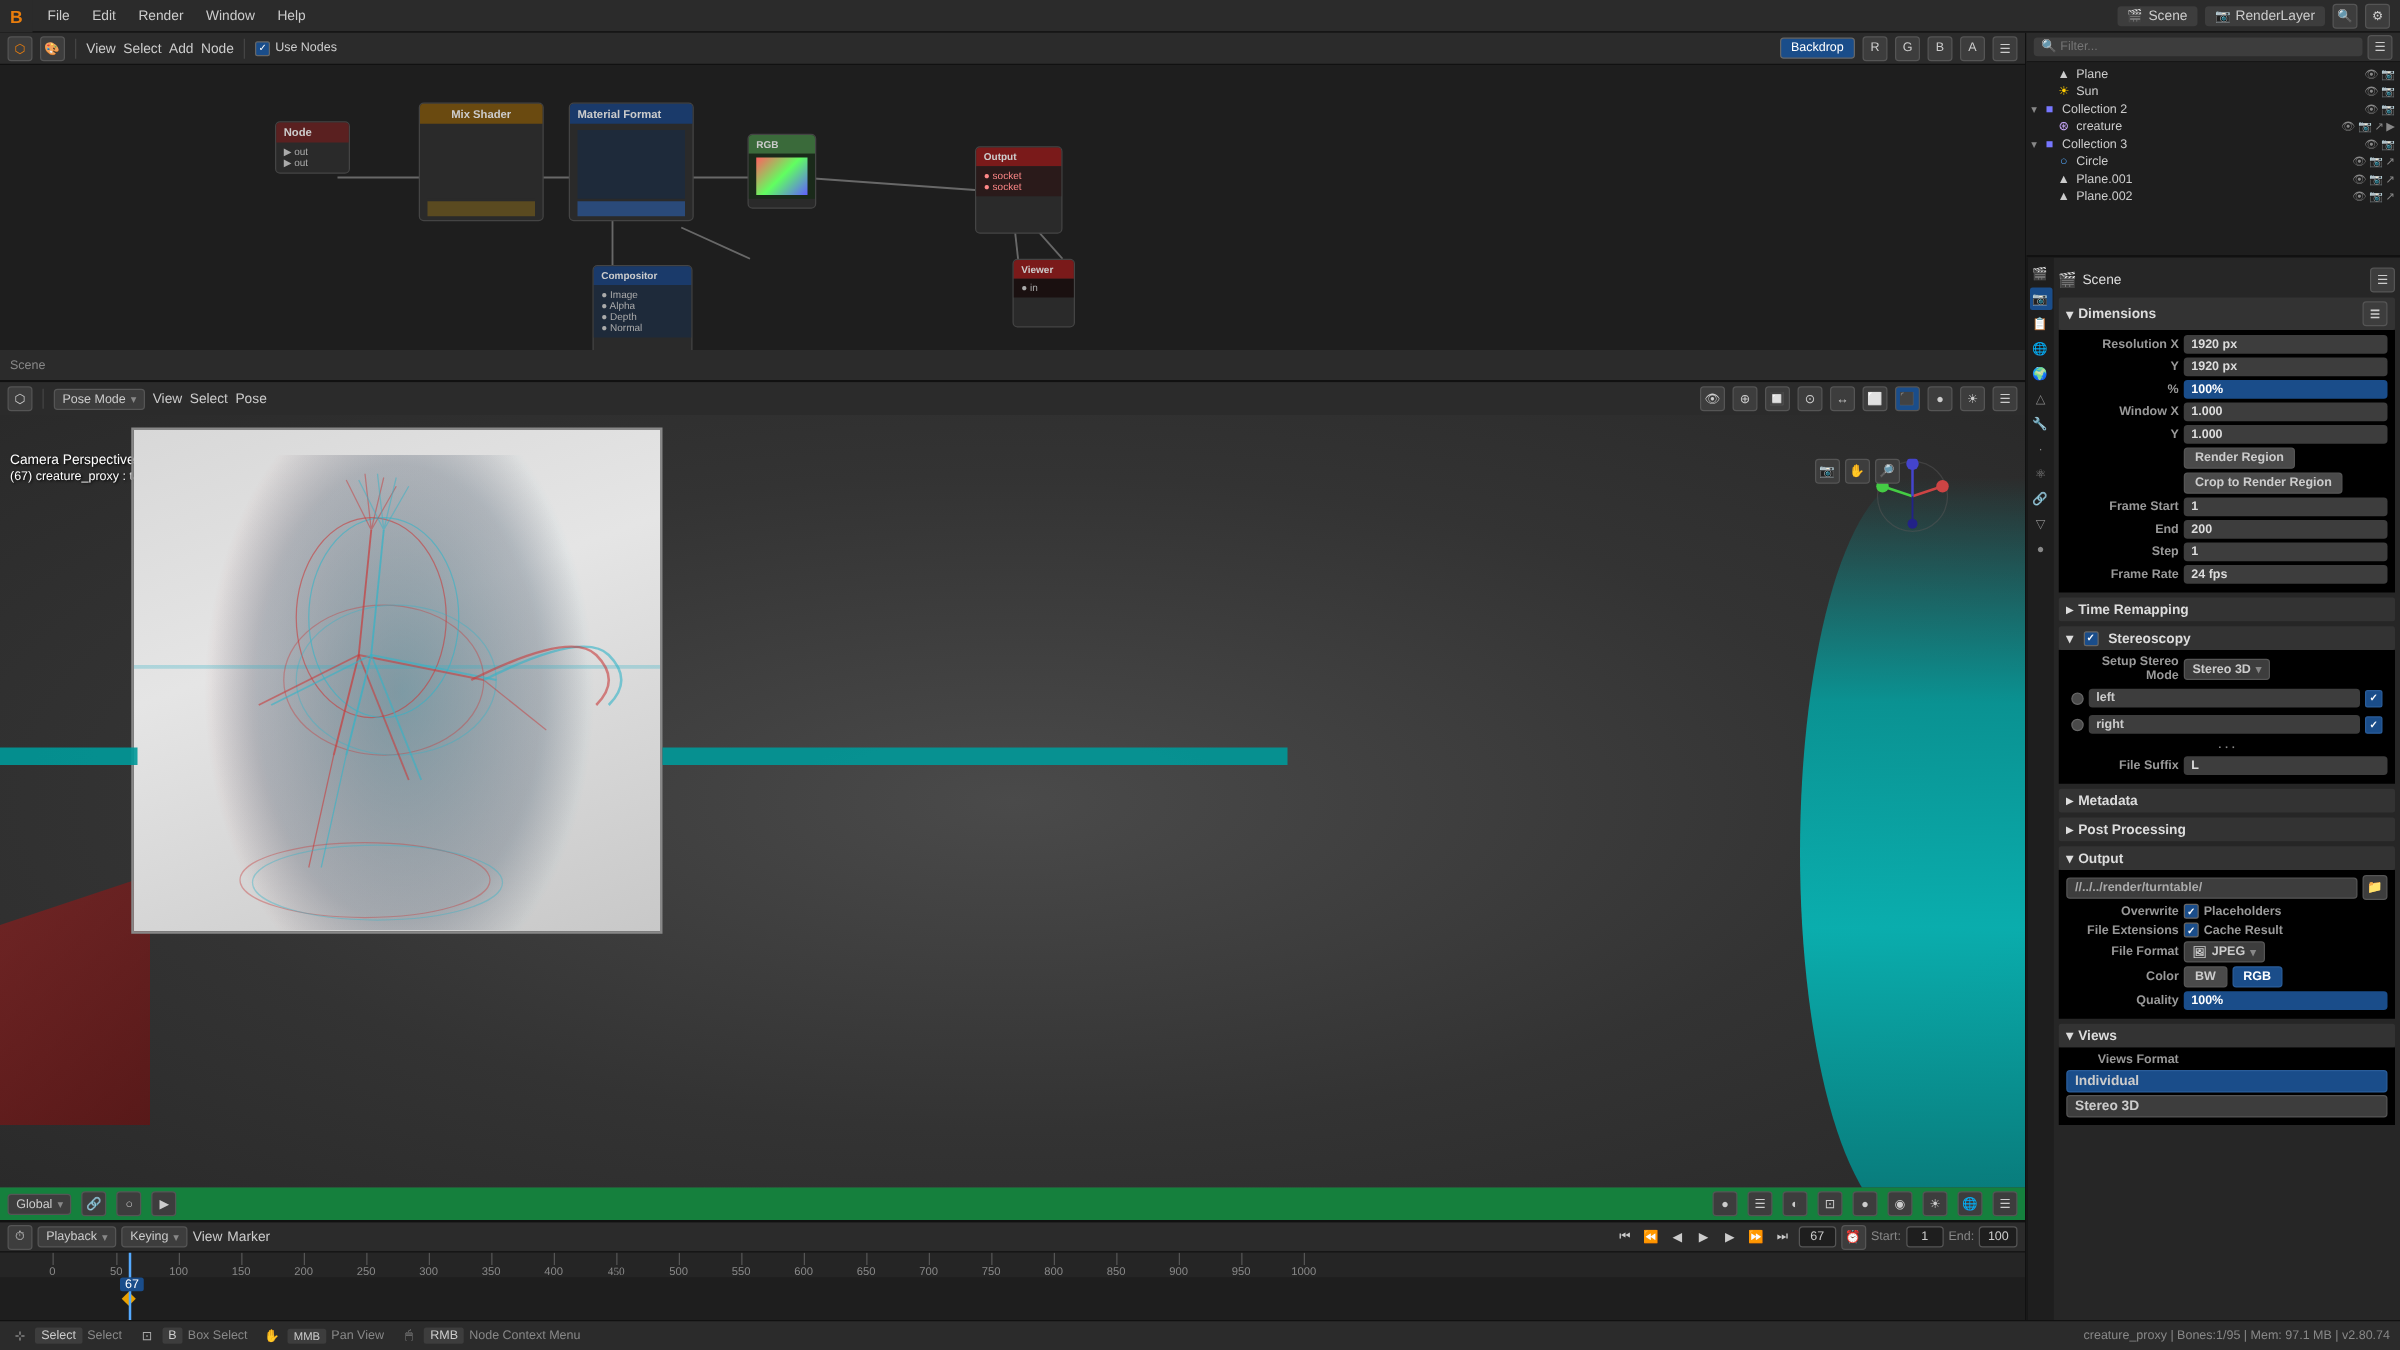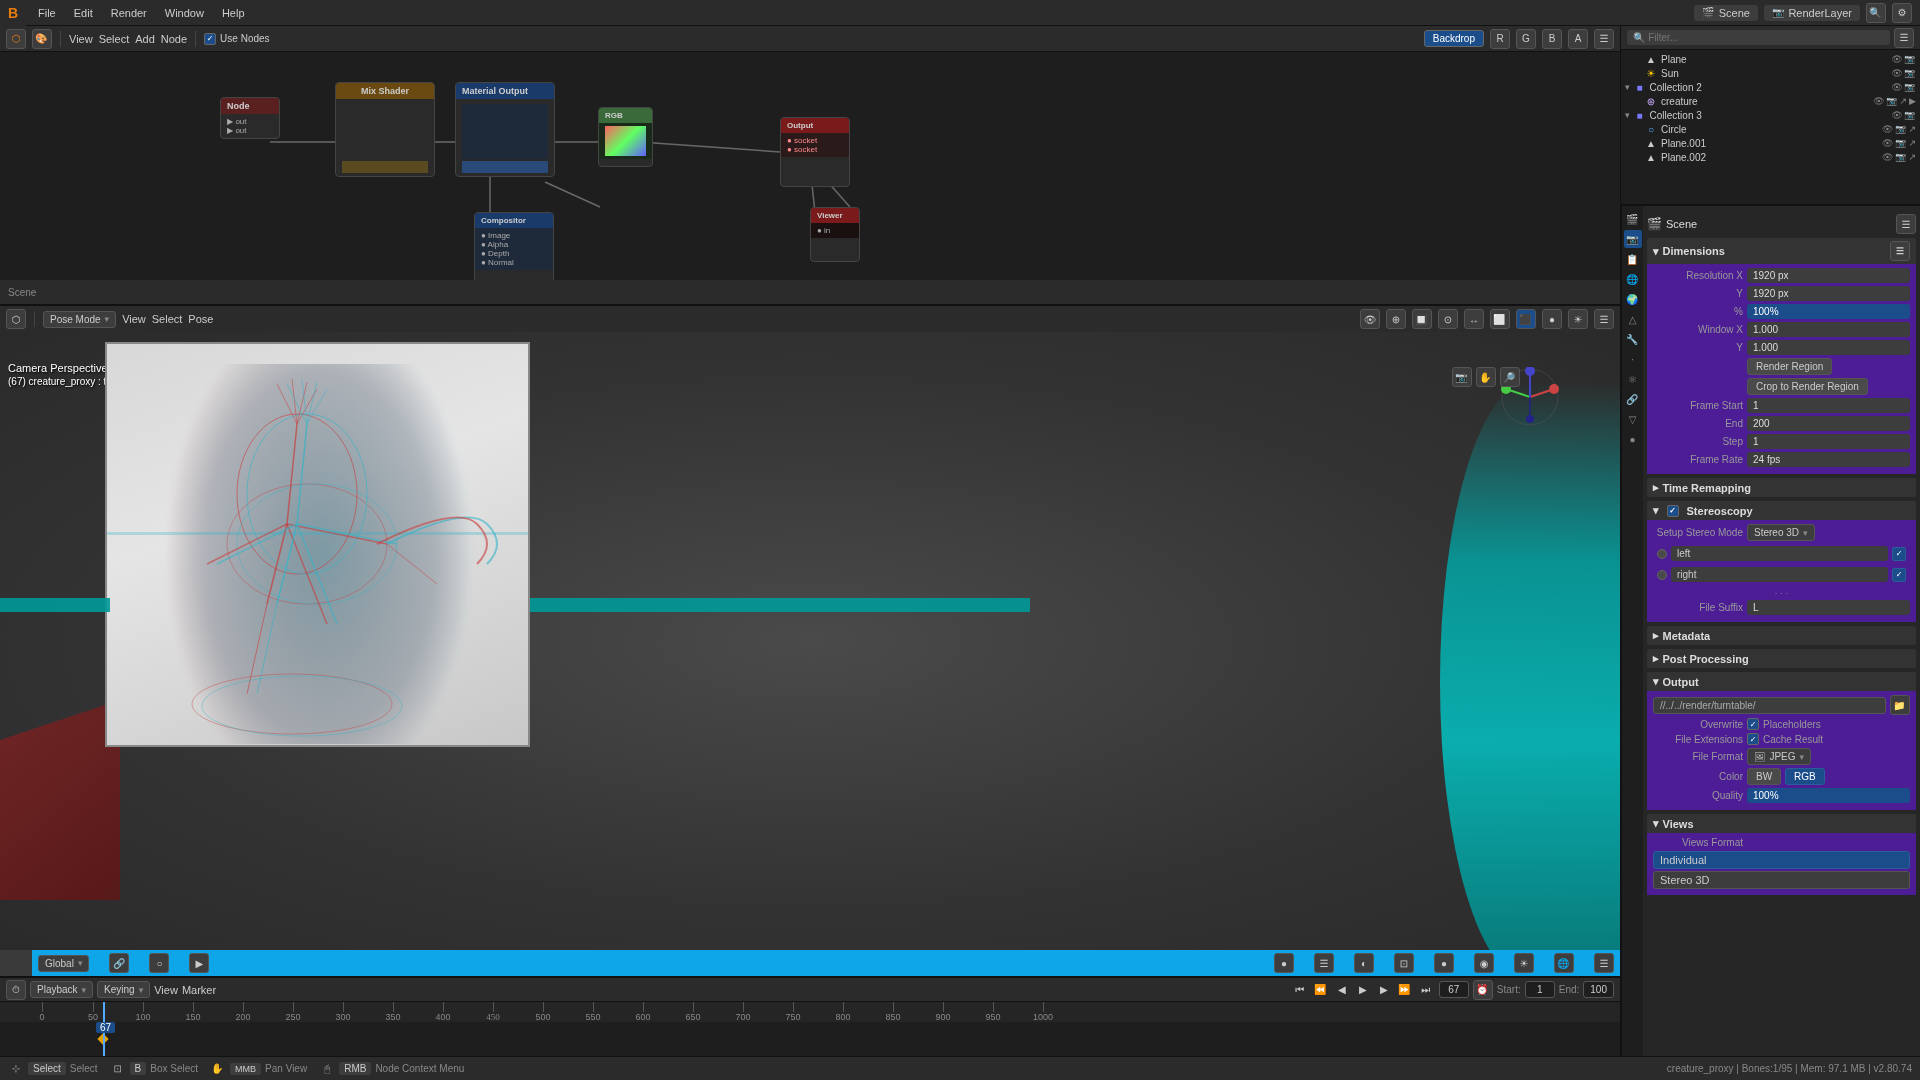--- a/index.html
+++ b/index.html
@@ -181,27 +181,26 @@
       display: flex;
       align-items: center;
       padding: 0 6px;
       gap: 6px;
       z-index: 10;
     }
     .viewport-toolbar-bottom {
       position: absolute;
       bottom: 0; left: 0; right: 0;
       height: 26px;
-      background: #0ea5e9;
+      background: #15803d;
       display: flex;
       align-items: center;
       padding: 0 6px;
-      gap: 20px;
+      gap: 8px;
       z-index: 10;
-      margin-left: 32px;
     }
     .viewport-content {
       position: absolute;
       top: 26px; left: 0; right: 0; bottom: 26px;
       overflow: hidden;
     }
     .viewport-inner {
       width: 100%;
       height: 100%;
       background: radial-gradient(ellipse at center, #4a4a4a 0%, #333 60%, #2a2a2a 100%);
@@ -364,21 +363,22 @@
       background: #333;
       cursor: pointer;
       border-radius: 2px;
       font-size: 11px;
       font-weight: bold;
       color: #ddd;
       gap: 4px;
     }
     .properties-body {
       padding: 4px 6px;
-      background: #4c1d95;
+      background: #000000;
+      font-weight: bold;
     }
     .prop-row {
       display: flex;
       align-items: center;
       margin-bottom: 3px;
       gap: 4px;
     }
     .prop-label {
       color: #999;
       font-size: 10px;
@@ -704,21 +704,21 @@
 
         <div class="node-box node-orange" style="left:335px; top:30px; width:100px; height:95px;">
           <div class="node-header" style="background:#6a4a10; font-size:9px;">Mix Shader</div>
           <div class="node-body">
             <div style="height:55px; background:#2a2a2a; margin:2px 0;"></div>
             <div style="height:12px; background:#5a4a20; margin-top:2px;"></div>
           </div>
         </div>
 
         <div class="node-box node-blue" style="left:455px; top:30px; width:100px; height:95px;">
-          <div class="node-header" style="background:#1a3a6a; font-size:9px;">Material Output</div>
+          <div class="node-header" style="background:#1a3a6a; font-size:9px;">Material Format</div>
           <div class="node-body">
             <div style="height:55px; background:#1e2a3a; margin:2px 0;"></div>
             <div style="height:12px; background:#2a4a7a; margin-top:2px;"></div>
           </div>
         </div>
 
         <div class="node-box" style="left:598px; top:55px; width:55px; height:60px;">
           <div class="node-header" style="background:#3a6a3a; font-size:8px;">RGB</div>
           <div class="node-body" style="background:#1a2a1a;">
             <div style="width:100%; height:30px; background:linear-gradient(135deg, #ff6060, #60ff60, #6060ff);"></div>

